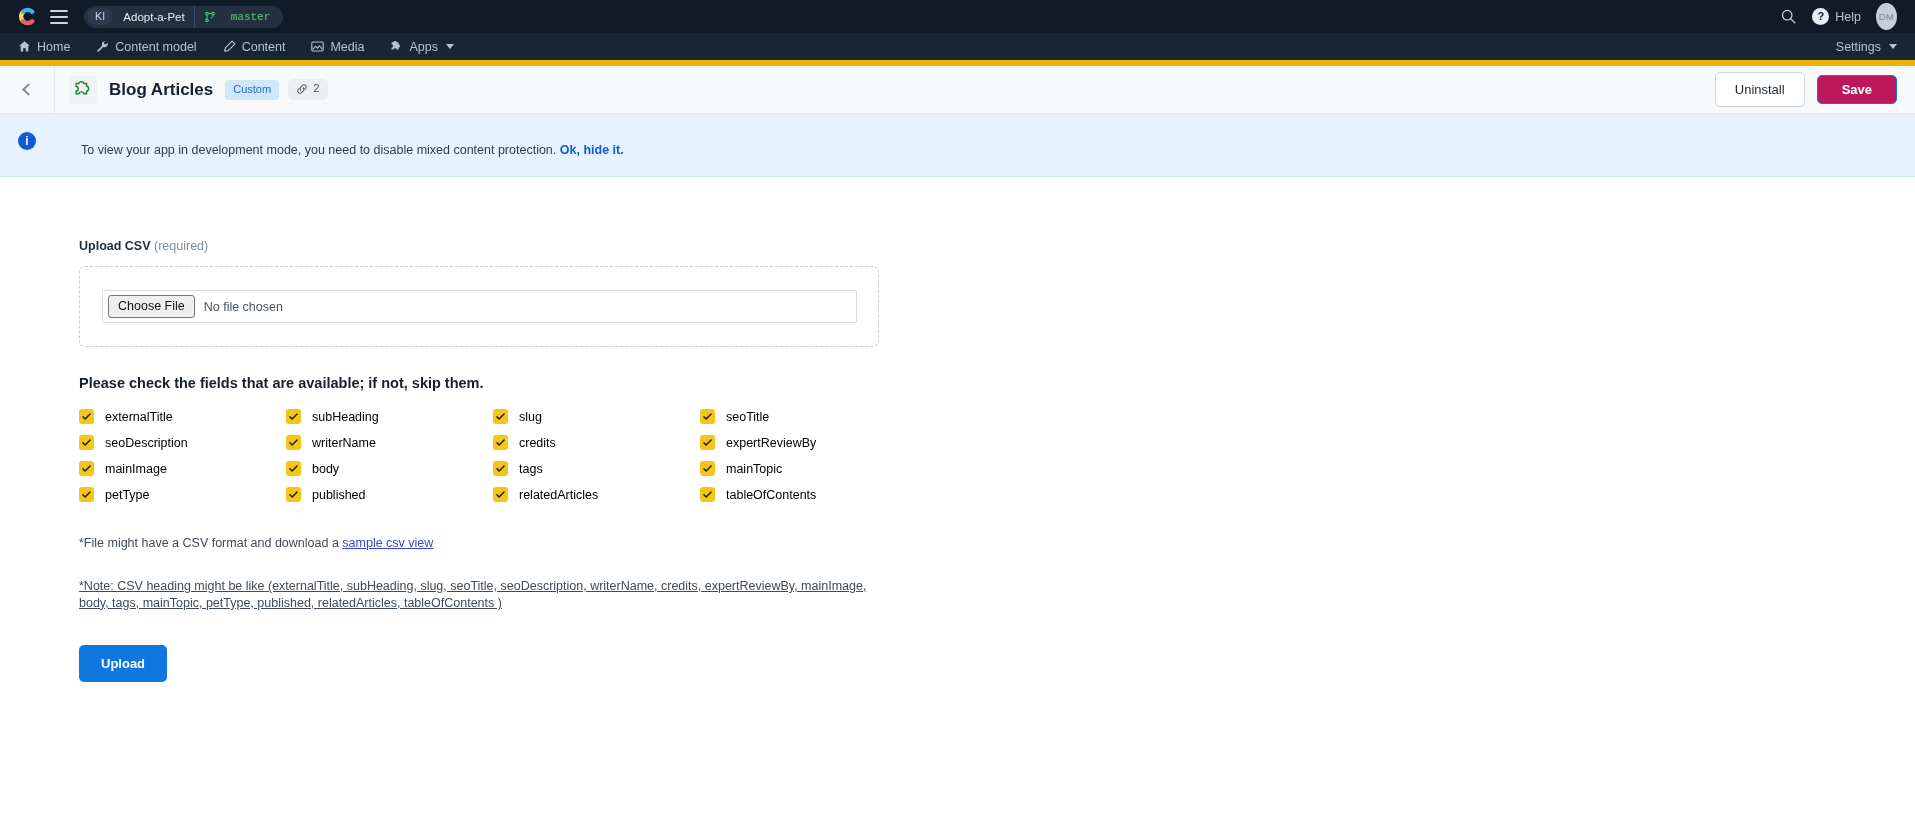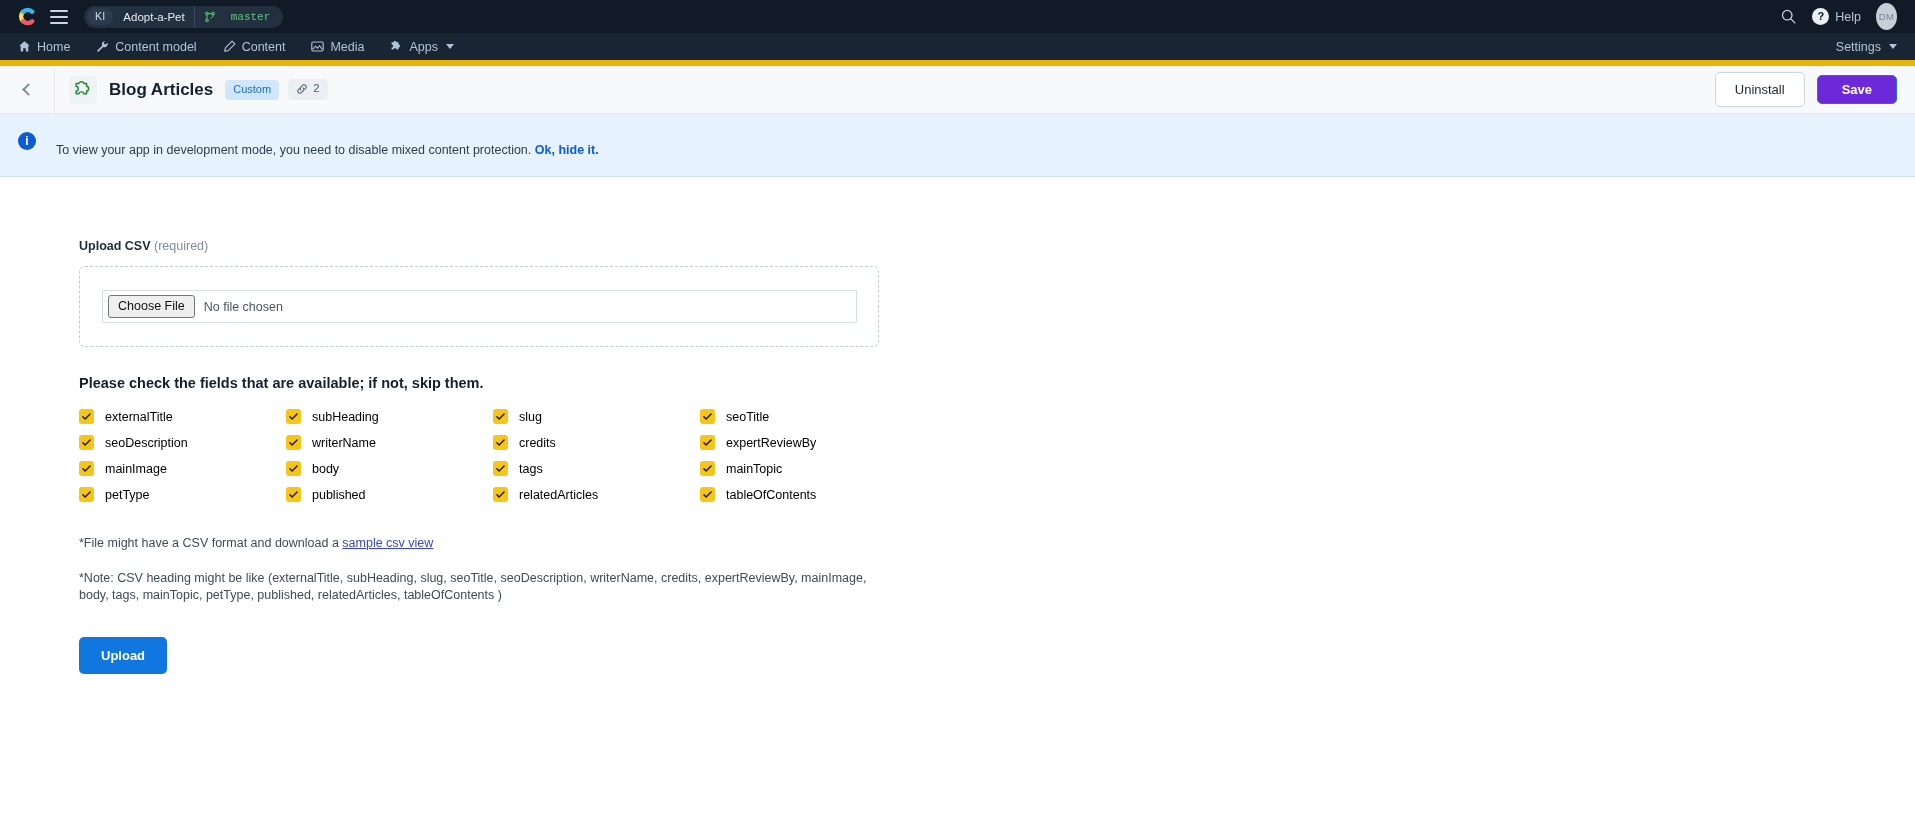--- a/index.html
+++ b/index.html
@@ -173,21 +173,21 @@
   }
   .hdr-actions { margin-left: auto; display: flex; align-items: center; gap: 12px; }
   .btn-uninstall {
     background: #fff; border: 1px solid #cdd6dc;
     border-radius: 5px;
     color: #1a2733; font-size: 13px;
     padding: 9px 19px;
     cursor: pointer;
   }
   .btn-save {
-    background: #6d28d9; border: 1px solid #1076e0;
+    background: #be185d; border: 1px solid #1076e0;
     border-radius: 5px;
     color: #fff; font-size: 13px; font-weight: bold;
     padding: 6px 24px;
     cursor: pointer;
   }
 
   
   .banner {
     background: #e6f2fd;
     border-bottom: 1px solid #cfe2f3;
@@ -197,21 +197,21 @@
   .info-dot {
     width: 18px; height: 18px; border-radius: 50%;
     background: #0b5cd5; color: #fff;
     font-size: 12px; font-weight: bold;
     display: flex; align-items: center; justify-content: center;
     flex: 0 0 auto;
     margin-top: 1px;
   }
   .banner-body { margin-left: 20px; }
   .banner-title { font-size: 14px; font-weight: bold; color: #16202c; }
-  .banner-sub { font-size: 12.5px; color: #2f3d4c; margin-top: 12px; }
+  .banner-sub { font-size: 12.5px; color: #2f3d4c; margin-top: 12px; margin-left: 25px; }
   .banner-link { color: #0b5cd5; font-weight: bold; text-decoration: none; cursor: pointer; }
 
   
   .content { padding: 62px 0 0 79px; }
   .label-upload { font-size: 12.5px; color: #1f2b38; }
   .label-upload b { font-weight: bold; }
   .label-req { color: #7f8d9b; font-weight: normal; }
 
   .dropzone {
     margin-top: 13px;
@@ -257,21 +257,21 @@
     background: #f5c518;
     border-radius: 3px;
     display: flex; align-items: center; justify-content: center;
     flex: 0 0 auto;
   }
   .cbox svg { display: block; }
   .check-label { font-size: 12.5px; color: #000000; margin-left: 11px; }
 
   .note1 { margin-top: 34px; font-size: 12.5px; color: #3f4b57; }
   .note-link { color: #3a46c8; text-decoration: underline; cursor: pointer; }
-  .note2 { margin-top: 20px; font-size: 12.5px; color: #3f4b57; line-height: 1.35; width: 820px; }
+  .note2 { margin-top: 28px; font-size: 12.5px; color: #3f4b57; line-height: 1.35; width: 820px; text-decoration: underline; }
 
   .btn-upload {
     margin-top: 33px;
     background: #1076e0; border: none;
     border-radius: 5px;
     color: #fff; font-size: 13px; font-weight: bold;
     padding: 11px 22px;
     cursor: pointer;
     font-family: "Liberation Sans", sans-serif;
   }

